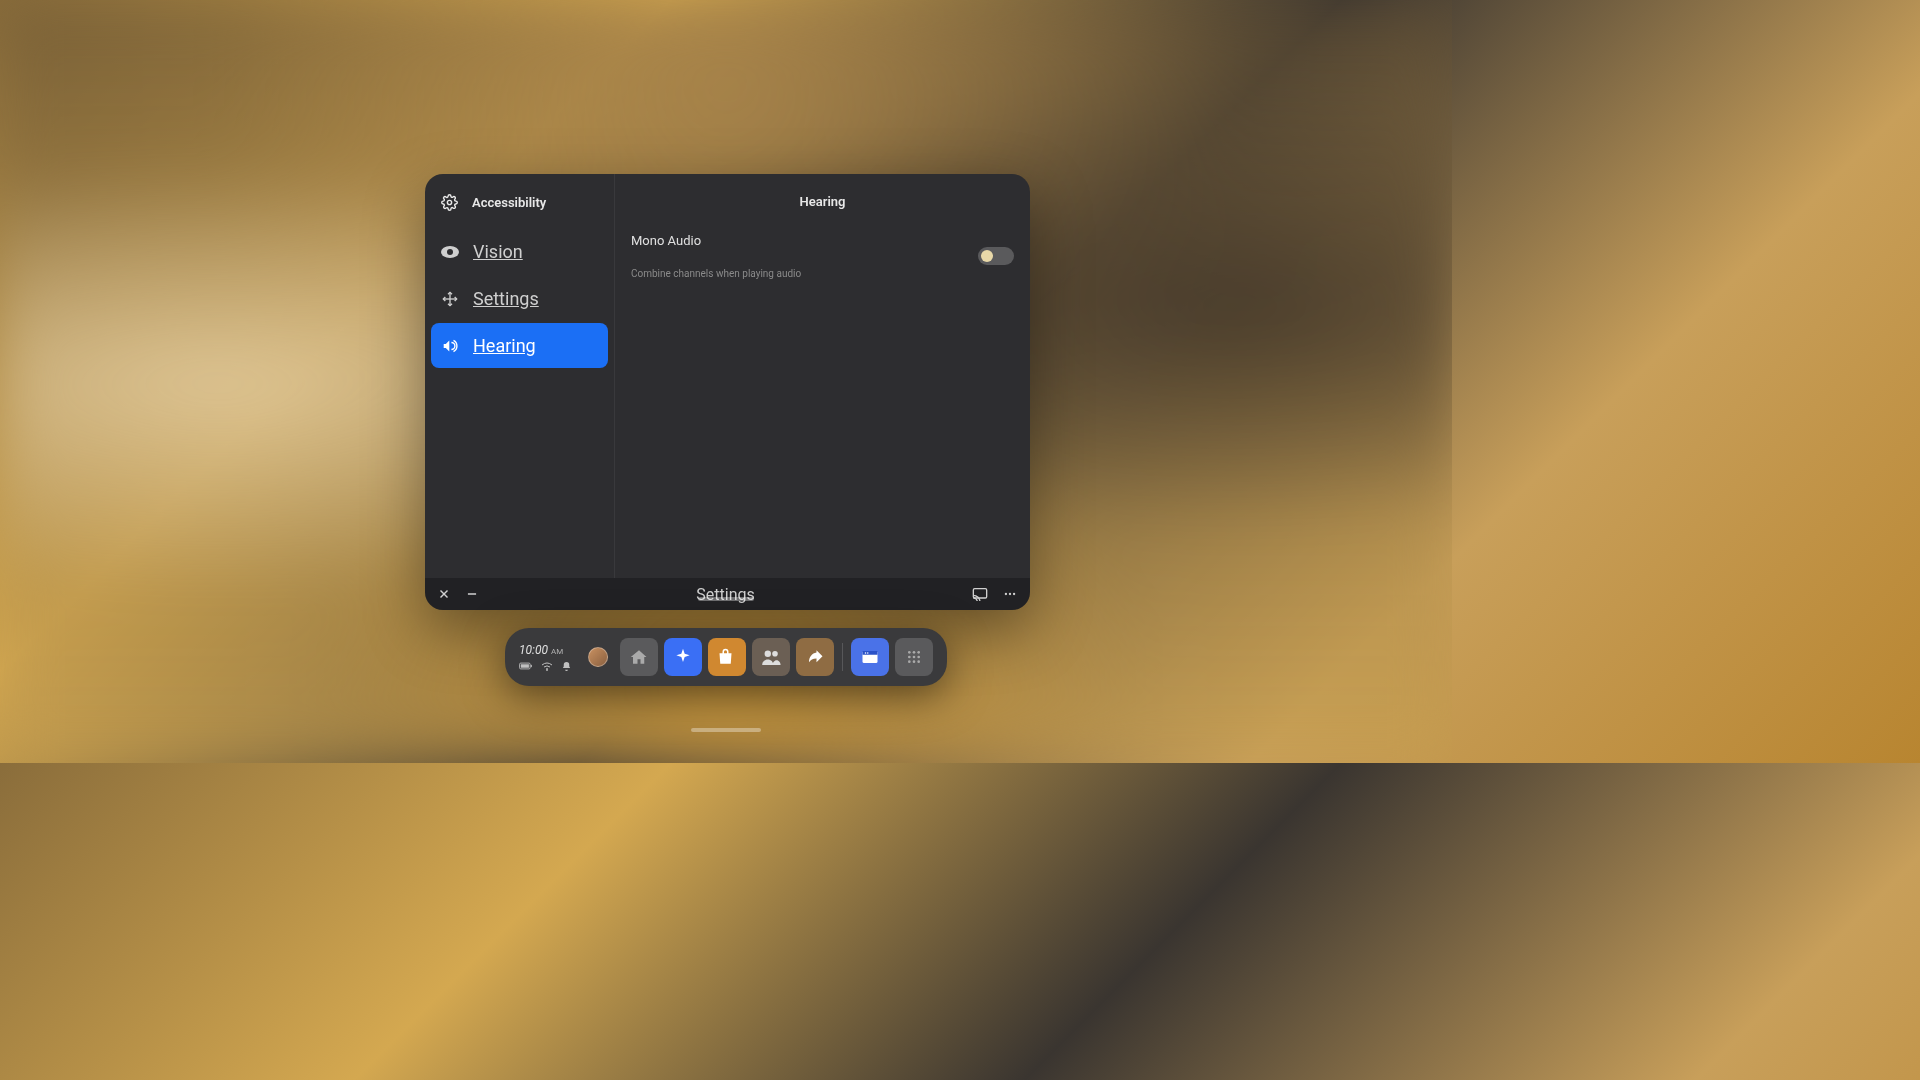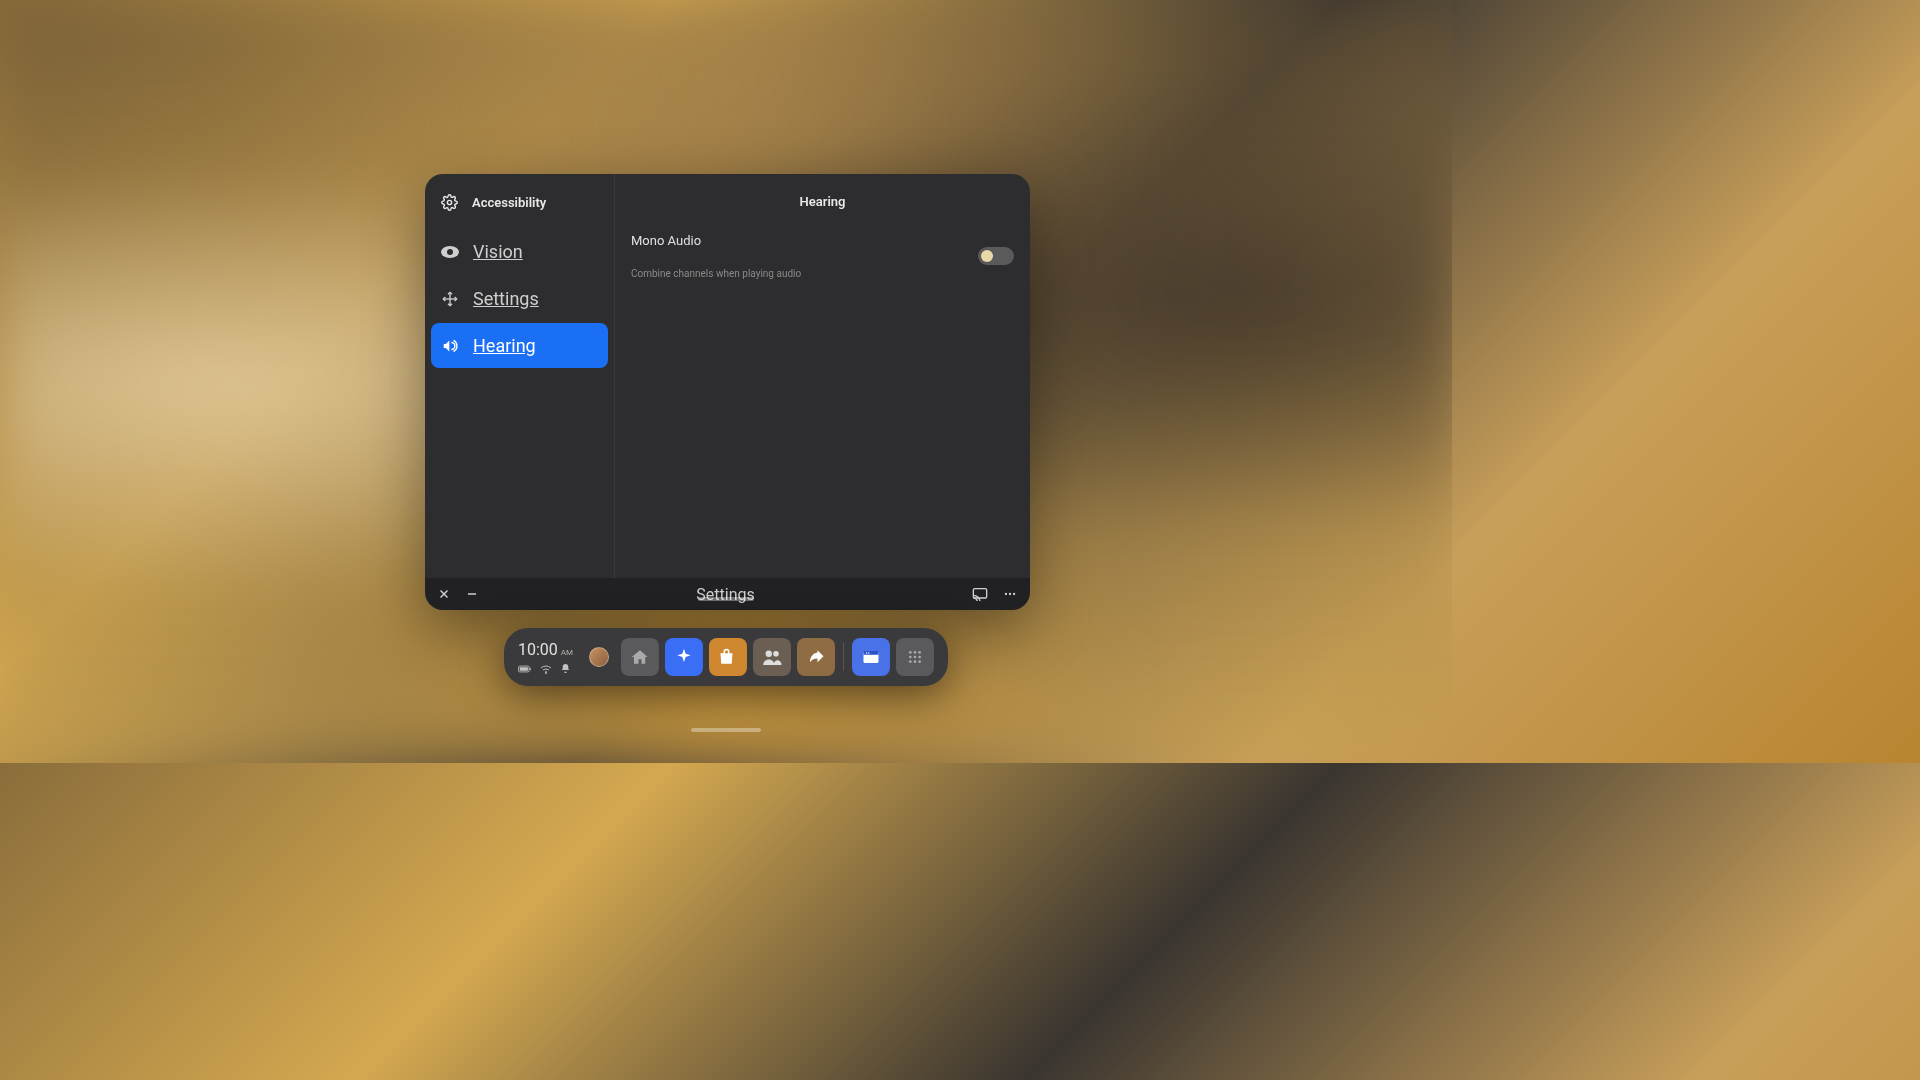--- a/index.html
+++ b/index.html
@@ -264,21 +264,22 @@
     }
     
     .dock-time-row {
       display: flex;
       align-items: baseline;
       gap: 3px;
     }
     
     .dock-time {
       color: #e0e0e0;
-      font-size: 16px;
+      font-size: 12px;
+      font-style: italic;
     }
     
     .dock-ampm {
       color: #b0b0b0;
       font-size: 8px;
     }
     
     .dock-status-icons {
       display: flex;
       gap: 8px;

